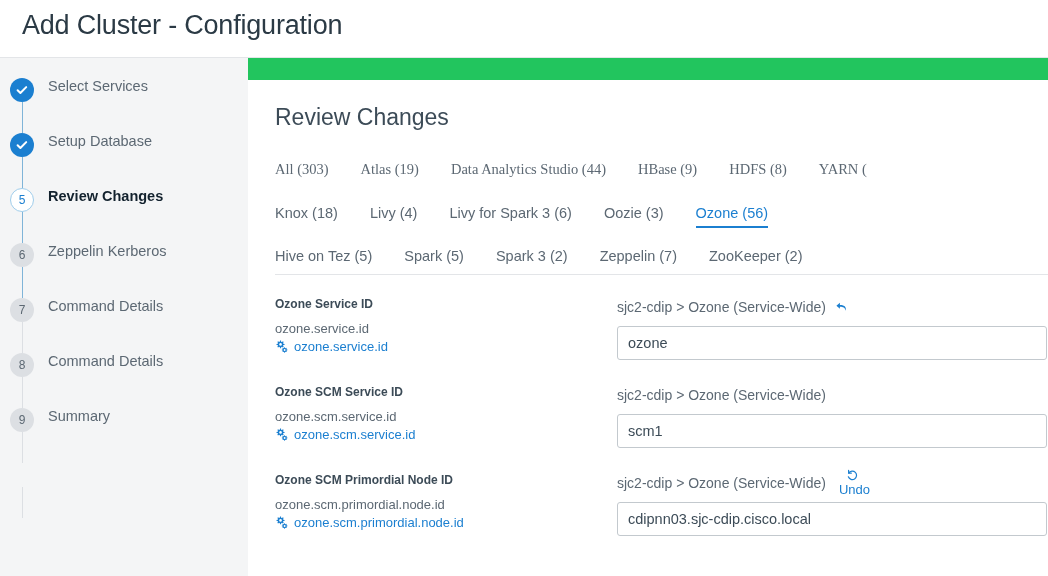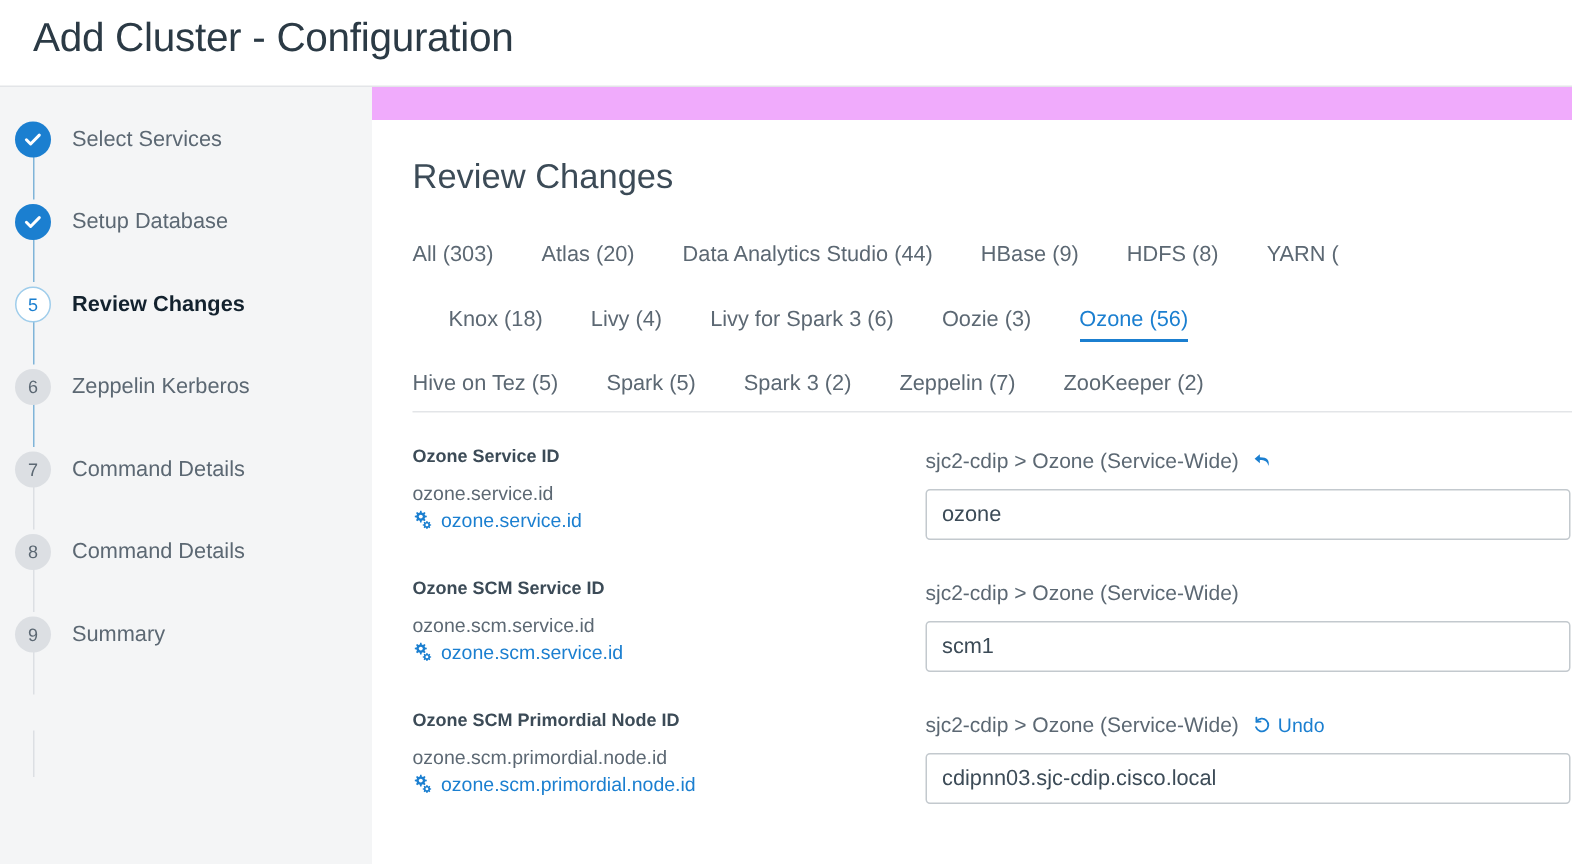--- a/index.html
+++ b/index.html
@@ -5,42 +5,42 @@
   * { box-sizing: border-box; }
   html, body {
     margin: 0; padding: 0;
     width: 1048px; height: 576px;
     overflow: hidden;
     background: #ffffff;
     font-family: "Liberation Sans", sans-serif;
     -webkit-font-smoothing: antialiased;
   }
 
-  .page { position: relative; width: 1048px; height: 576px; background: #f0abfc; }
+  .page { position: relative; width: 1048px; height: 576px; background: #22c55e; }
 
   
   .header {
     position: absolute; left: 0; top: 0; width: 1048px; height: 58px;
     background: #ffffff;
     border-bottom: 1px solid #e3e5e8;
   }
   .header-title {
     position: absolute; left: 22px; top: 10px;
     font-size: 27px; font-weight: 400; color: #2b3a45;
     letter-spacing: -0.2px;
   }
 
   
   .sidebar {
     position: absolute; left: 0; top: 58px; width: 248px; height: 518px;
     background: #f4f5f6;
   }
   .wizard { position: relative; padding-top: 20px; }
   .wstep {
-    position: relative; display: flex; align-items: center;
+    position: relative; display: flex; align-items: flex-start;
     height: 30px; margin-bottom: 25px; padding-left: 10px;
   }
   .wstep .bullet {
     position: relative; z-index: 2;
     width: 24px; height: 24px; min-width: 24px; border-radius: 50%;
     display: flex; align-items: center; justify-content: center;
     font-size: 12px; font-weight: 400;
     background: #ffffff;
   }
   .wstep.done .bullet { background: #1b7fd0; color: #fff; }
@@ -68,22 +68,22 @@
   }
   .main-inner { padding: 24px 0 0 27px; }
 
   .section-title {
     font-size: 23px; font-weight: 400; color: #3c4b57; margin-bottom: 22px;
   }
 
   
   .tabs-wrap { position: relative; }
   .tabrow { display: flex; align-items: flex-end; height: 32px; }
-  .tabrow.r1 { margin-bottom: 11px; }
-  .tabrow.r2 { margin-bottom: 11px; margin-left: 24px; }
+  .tabrow.r1 { margin-bottom: 11px; font-family: Liberation Serif, serif; }
+  .tabrow.r2 { margin-bottom: 11px; }
   .tab {
     font-size: 14.5px; color: #5c6873; white-space: nowrap;
     padding: 0 0 7px 0; margin-right: 32px; position: relative;
     cursor: pointer;
   }
   .tab.active { color: #1b7fd0; }
   .tab.active::after {
     content: ""; position: absolute; left: 0; right: 0; bottom: 0;
     height: 2px; background: #1b7fd0;
   }
@@ -104,21 +104,21 @@
   .cfg-link-line { display: flex; align-items: center; margin-top: 1px; }
   .cogs-icon { margin-right: 6px; display: flex; align-items: center; }
   .cfg-link {
     font-size: 13px; color: #1b7fd0; text-decoration: none; cursor: pointer;
   }
 
   .cfg-right { flex: 1; }
   .scope-line { display: flex; align-items: center; height: 20px; }
   .scope-text { font-size: 14px; color: #5c6873; white-space: nowrap; }
   .undo-btn {
-    display: flex; align-items: center; margin-left: 9px; cursor: pointer;
+    display: flex; align-items: center; margin-left: 9px; cursor: pointer; flex-direction: column;
   }
   .undo-label { font-size: 13px; color: #1b7fd0; margin-left: 4px; }
   .cfg-input {
     margin-top: 9px;
     width: 430px; height: 34px;
     border: 1px solid #c3c9ce; border-radius: 3px;
     background: #fff;
     font-size: 14.5px; color: #3c4b57;
     padding: 0 10px;
     font-family: "Liberation Sans", sans-serif;
@@ -184,21 +184,21 @@
   </div>
 
   <div class="main">
     <div class="main-inner">
       <div class="section-title">Review Changes</div>
 
       <div class="tabs-wrap">
         <div id="tab-rows">
             <div class="tabrow r1">
               <div class="tab">All (303)</div>
-              <div class="tab">Atlas (20)</div>
+              <div class="tab">Atlas (19)</div>
               <div class="tab">Data Analytics Studio (44)</div>
               <div class="tab">HBase (9)</div>
               <div class="tab">HDFS (8)</div>
               <div class="tab">YARN (</div>
             </div>
             <div class="tabrow r2">
               <div class="tab">Knox (18)</div>
               <div class="tab">Livy (4)</div>
               <div class="tab">Livy for Spark 3 (6)</div>
               <div class="tab">Oozie (3)</div>

